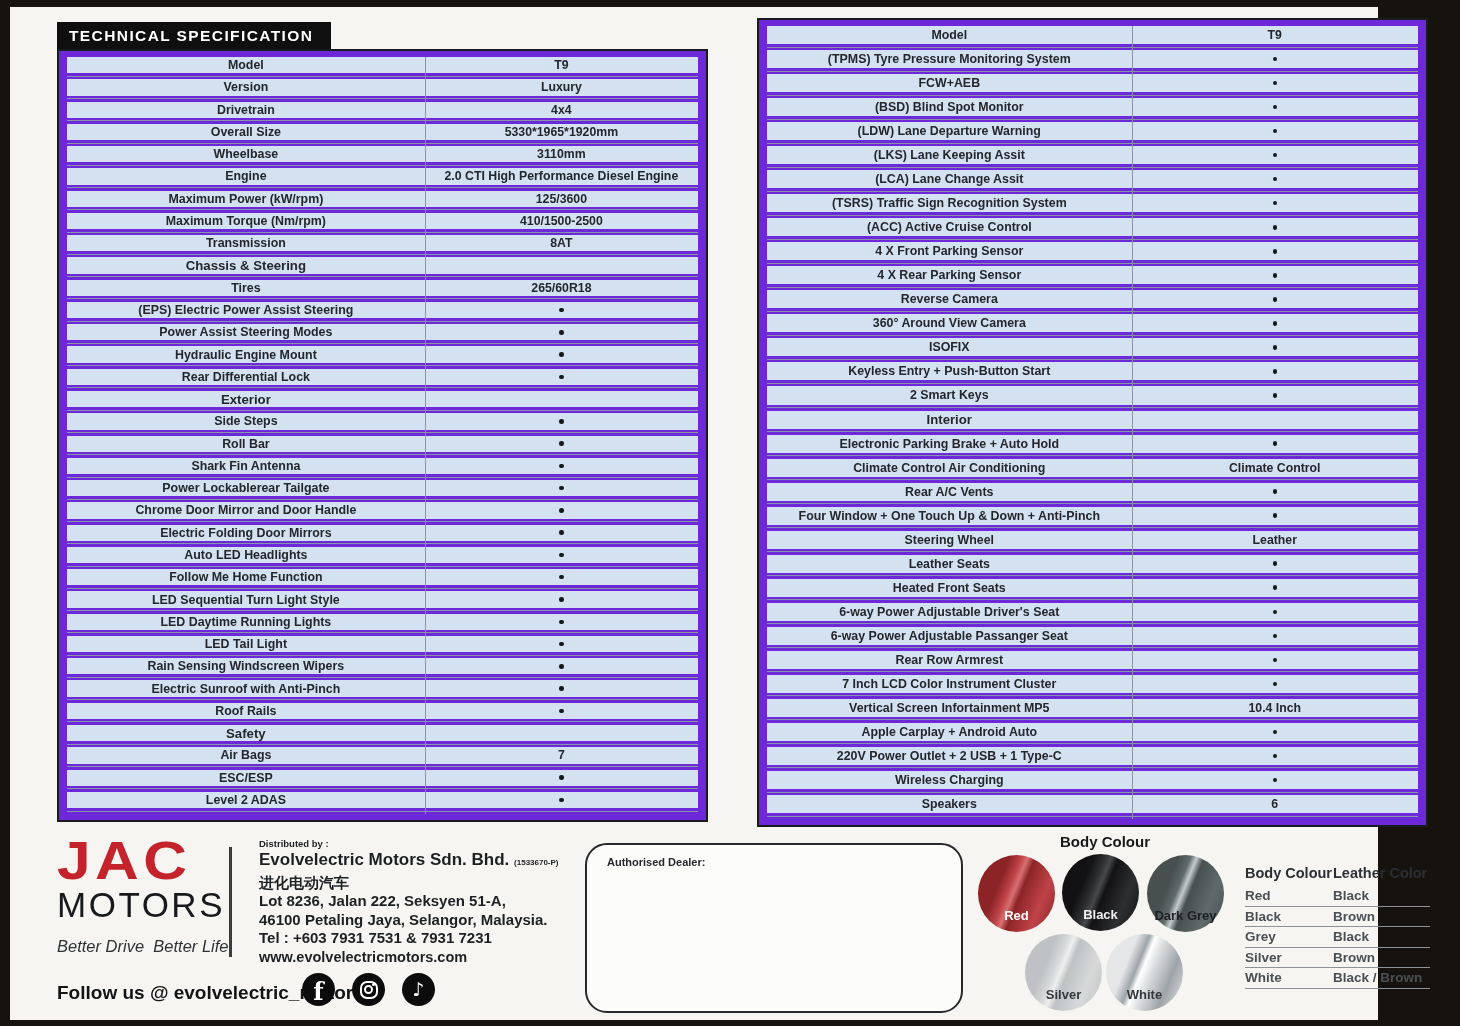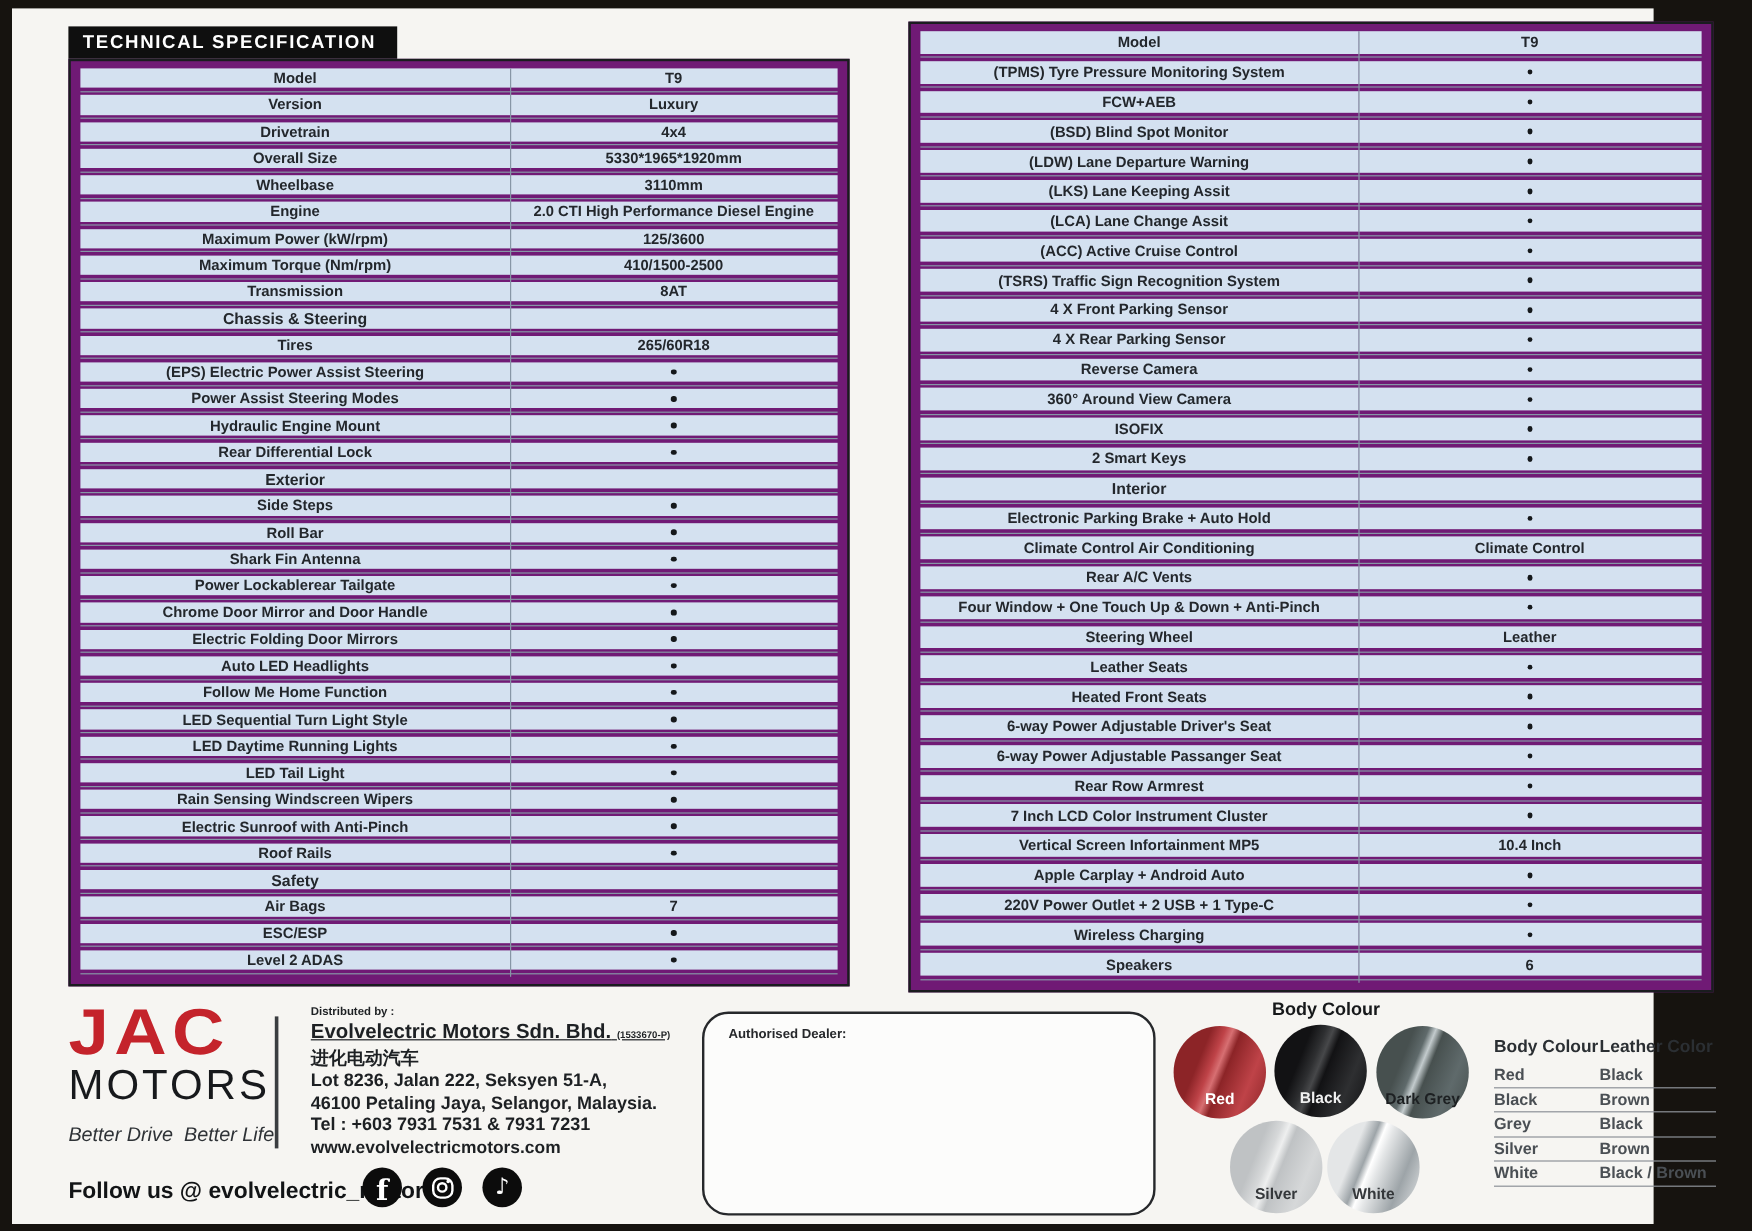--- a/index.html
+++ b/index.html
@@ -17,21 +17,21 @@
   
   .title-bar {
     position:absolute; left:47px; top:15px; width:274px; height:27px;
     background:#0f0f0f; color:#ffffff; font-weight:bold; font-size:15.5px;
     letter-spacing:1.4px; line-height:28px; padding-left:12px; box-sizing:border-box;
     white-space:nowrap;
   }
 
   
   .tframe {
-    position:absolute; border:2.5px solid #1a1c1f; background:#701a75; box-sizing:border-box;
+    position:absolute; border:2.5px solid #1a1c1f; background:#6d28d9; box-sizing:border-box;
   }
   .tframe.left  { left:47px;  top:42px; width:651px; height:773px; }
   .tframe.right { left:747px; top:11px; width:671px; height:809px; }
   .rows {
     position:absolute; left:8px; right:8px; top:6px; bottom:6px;
     display:flex; flex-direction:column;
   }
   .rows::before {           
     content:''; position:absolute; top:0; bottom:0; width:1px;
     background:#8796a6; z-index:3;
@@ -64,21 +64,21 @@
     font-weight:400; white-space:nowrap;
   }
   .tagline {
     margin-top:12px; font-size:16.5px; font-weight:500; color:#2e3236; white-space:pre;font-style:italic;
   }
   .vdiv { position:absolute; left:219px; top:840px; width:3px; height:110px; background:#3a3d40; }
 
   
   .dealer { position:absolute; left:249px; top:831px; width:330px; color:#1d2023; }
   .d-by { font-size:9.5px; font-weight:600; margin-bottom:1px; }
-  .d-co { font-size:17px; font-weight:bold; line-height:20px; white-space:nowrap;text-decoration:underline; }
+  .d-co { font-size:17px; font-weight:bold; line-height:20px; white-space:nowrap; }
   .d-reg { font-size:8px; font-weight:600; }
   .d-cn { font-size:15px; font-weight:bold; line-height:19px; }
   .d-a  { font-size:15px; font-weight:600; line-height:18.5px; white-space:nowrap; }
   .d-w  { font-size:14.5px; font-weight:600; line-height:19px; }
 
   
   .follow { position:absolute; left:47px; top:975px; font-size:19px; font-weight:bold; color:#121416; white-space:nowrap; }
   .social { position:absolute; left:292px; top:966px; display:flex; gap:17px; }
   .sicon { width:33px; height:33px; border-radius:50%; background:#0c0c0c; position:relative; }
   .fb-f { position:absolute; left:0; right:0; top:4px; text-align:center;
@@ -342,32 +342,32 @@
             <span class="dot"></span>
           </div>
         </div>
         <div class="rw">
           <div class="c1">(LCA) Lane Change Assit</div>
           <div class="c2">
             <span class="dot"></span>
           </div>
         </div>
         <div class="rw">
+          <div class="c1">(TSRS) Traffic Sign Recognition System</div>
+          <div class="c2">
+            <span class="dot"></span>
+          </div>
+        </div>
+        <div class="rw">
           <div class="c1">(ACC) Active Cruise Control</div>
           <div class="c2">
             <span class="dot"></span>
           </div>
         </div>
         <div class="rw">
-          <div class="c1">(TSRS) Traffic Sign Recognition System</div>
-          <div class="c2">
-            <span class="dot"></span>
-          </div>
-        </div>
-        <div class="rw">
           <div class="c1">4 X Front Parking Sensor</div>
           <div class="c2">
             <span class="dot"></span>
           </div>
         </div>
         <div class="rw">
           <div class="c1">4 X Rear Parking Sensor</div>
           <div class="c2">
             <span class="dot"></span>
           </div>
@@ -379,20 +379,26 @@
           </div>
         </div>
         <div class="rw">
           <div class="c1">360° Around View Camera</div>
           <div class="c2">
             <span class="dot"></span>
           </div>
         </div>
         <div class="rw">
           <div class="c1">ISOFIX</div>
+          <div class="c2">
+            <span class="dot"></span>
+          </div>
+        </div>
+        <div class="rw">
+          <div class="c1">Keyless Entry + Push-Button Start</div>
           <div class="c2">
             <span class="dot"></span>
           </div>
         </div>
         <div class="rw">
           <div class="c1">2 Smart Keys</div>
           <div class="c2">
             <span class="dot"></span>
           </div>
         </div>

